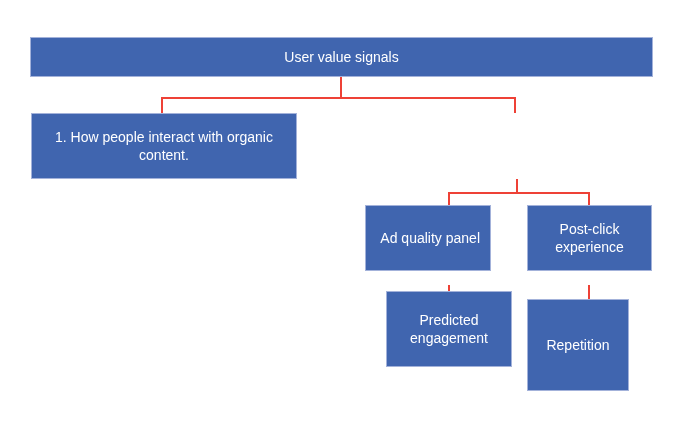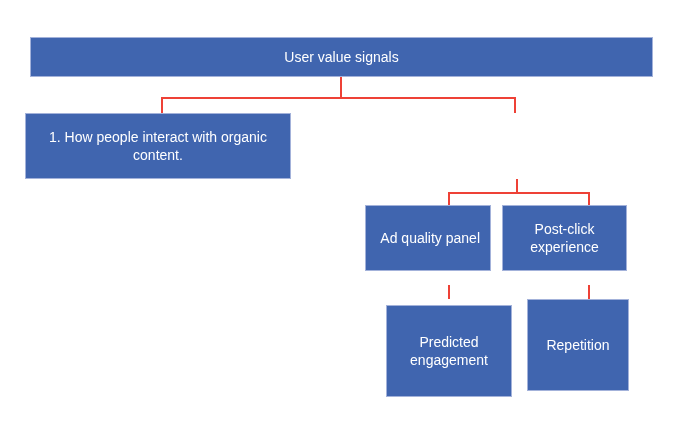--- a/index.html
+++ b/index.html
@@ -31,25 +31,25 @@
     color: var(--node-text);
     display: flex;
     align-items: center;
     justify-content: center;
     text-align: center;
     font-size: 14px;
     line-height: 1.32;
     padding: 4px 10px;
   }
   .node.root    { left: 30px;  top: 37px;  width: 623px; height: 40px; }
-  .node.b-org   { left: 25px;  top: 113px; width: 266px; height: 66px; }
+  .node.b-org   { left: 31px;  top: 113px; width: 266px; height: 66px; }
   .node.b-paid  { left: 386px; top: 113px; width: 266px; height: 66px; }
   .node.b-adq   { left: 365px; top: 205px; width: 126px; height: 66px; justify-content: flex-end; }
-  .node.b-pce   { left: 502px; top: 205px; width: 125px; height: 66px; padding: 20px 18px; justify-content: flex-end; }
-  .node.b-pre   { left: 386px; top: 305px; width: 126px; height: 92px; padding: 12px 18px; }
+  .node.b-pce   { left: 527px; top: 205px; width: 125px; height: 66px; padding: 20px 18px; justify-content: flex-end; }
+  .node.b-pre   { left: 386px; top: 291px; width: 126px; height: 76px; padding: 12px 18px; }
   .node.b-rep   { left: 527px; top: 299px; width: 102px; height: 92px; }
   .conn {
     position: absolute;
     background: var(--line);
   }
   
   .c-root-stem  { left: 340px; top: 77px;  width: 2px;   height: 21px; }
   .c-l1-h       { left: 161px; top: 97px;  width: 355px; height: 2px;  }
   .c-l1-drop-a  { left: 161px; top: 97px;  width: 2px;   height: 16px; }
   .c-l1-drop-b  { left: 514px; top: 97px;  width: 2px;   height: 16px; }

